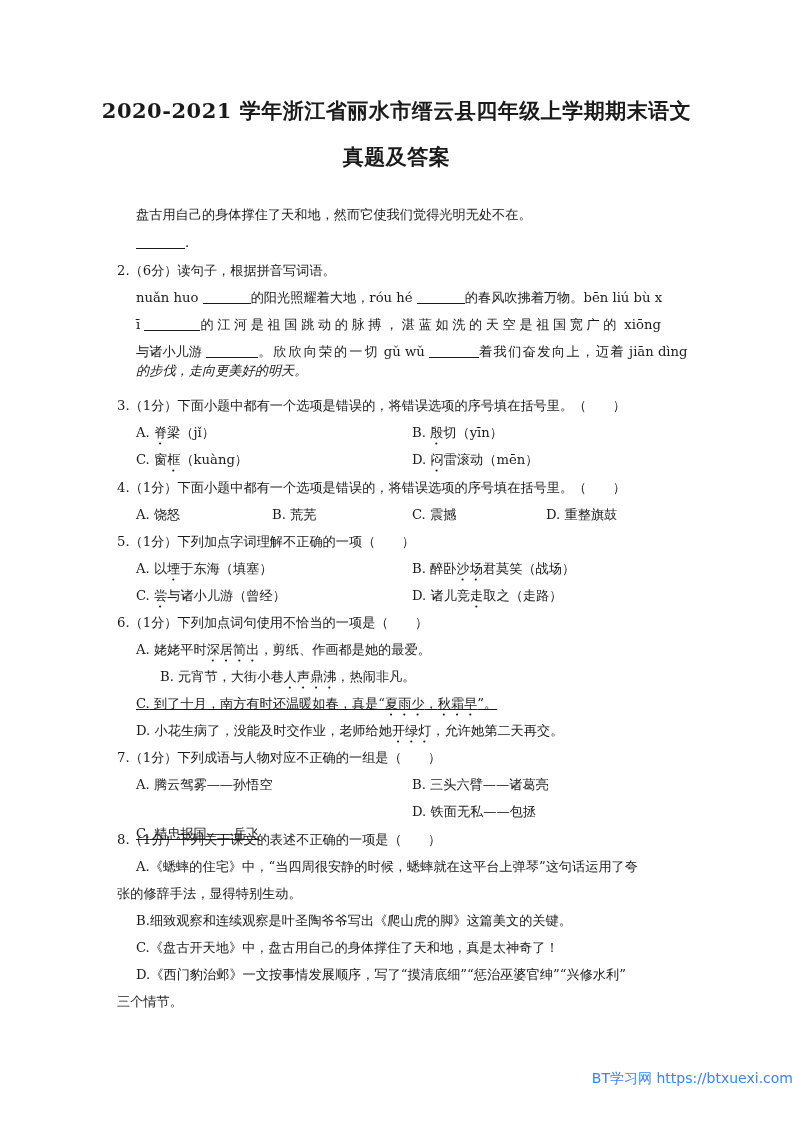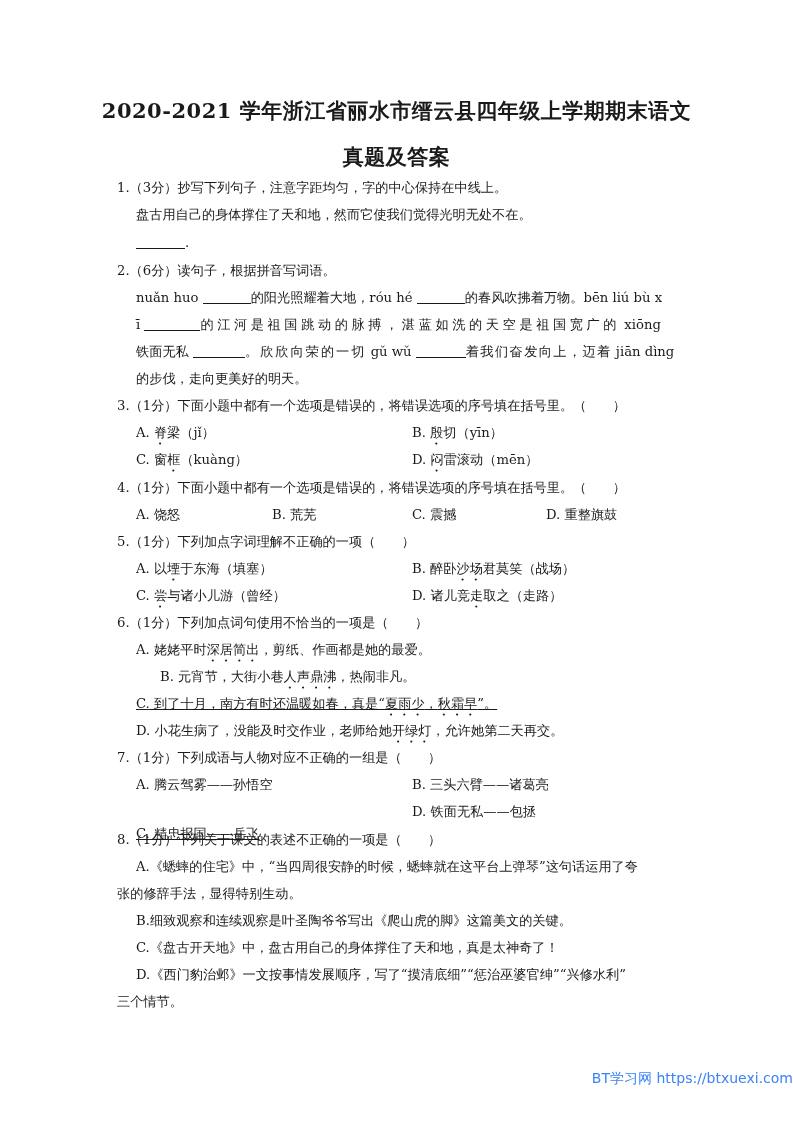--- a/index.html
+++ b/index.html
@@ -22,23 +22,20 @@
             font-family: "DejaVu Sans", "Liberation Sans", sans-serif; font-size: 14px; color: #3b82f6; }
 </style>
 </head>
 <body>
 
 <div class="page">
 
   <div class="title t1">2020-2021 学年浙江省丽水市缙云县四年级上学期期末语文</div>
   <div class="title t2">真题及答案</div>
 
-  <div class="line q" style="top:179px;">
-    <span>1.</span><span>（3分）抄写下列句子，注意字距均匀，字的中心保持在中线上。</span>
-  </div>
   <div class="line ind" style="top:206px;">盘古用自己的身体撑住了天和地，然而它使我们觉得光明无处不在。</div>
   <div class="line ind" style="top:234px;">
     <span class="blank" style="width:49px;"></span><span>.</span>
   </div>
 
   <div class="line q" style="top:262px;">
     <span>2.</span><span>（6分）读句子，根据拼音写词语。</span>
   </div>
   <div class="line ind just" style="top:289px; width:540px;">
     <span>
@@ -46,27 +43,27 @@
       <span class="blank" style="width:48px;"></span><span>的阳光照耀着大地，</span><span>róu hé</span>
       <span class="blank" style="width:48px;"></span><span>的春风吹拂着万物。</span><span>bēn liú bù x</span>
     </span>
   </div>
   <div class="line ind" style="top:316px; width:540px;">
     <span>ī</span>
     <span class="blank" style="width:56px;"></span><span style="letter-spacing:3.6px;">的江河是祖国跳动的脉搏，湛蓝如洗的天空是祖国宽广的</span>
     <span>xiōng</span>
   </div>
   <div class="line ind" style="top:343px;">
-    <span>铁面无私</span>
+    <span>与诸小儿游</span>
     <span class="blank" style="width:52px;"></span><span style="letter-spacing:2px;">。欣欣向荣的一切</span>
     <span>gǔ wǔ</span>
     <span class="blank" style="width:50px;"></span><span style="letter-spacing:1.4px;text-align:right;">着我们奋发向上，迈着</span>
     <span>jiān dìng</span>
   </div>
-  <div class="line ind" style="top:370px;">的步伐，走向更美好的明天。</div>
+  <div class="line ind" style="top:362px;font-style:italic;">的步伐，走向更美好的明天。</div>
 
   <div class="line q" style="top:397px;">
     <span>3.</span><span>（1分）下面小题中都有一个选项是错误的，将错误选项的序号填在括号里。（　　）</span>
   </div>
   <div class="line ind" style="top:424px;">
     <span>A.</span> <span class="dot">脊</span><span>梁（jǐ）</span>
   </div>
   <div class="line colB" style="top:424px;">
     <span>B.</span> <span class="dot">殷</span><span>切（yīn）</span>
   </div>

